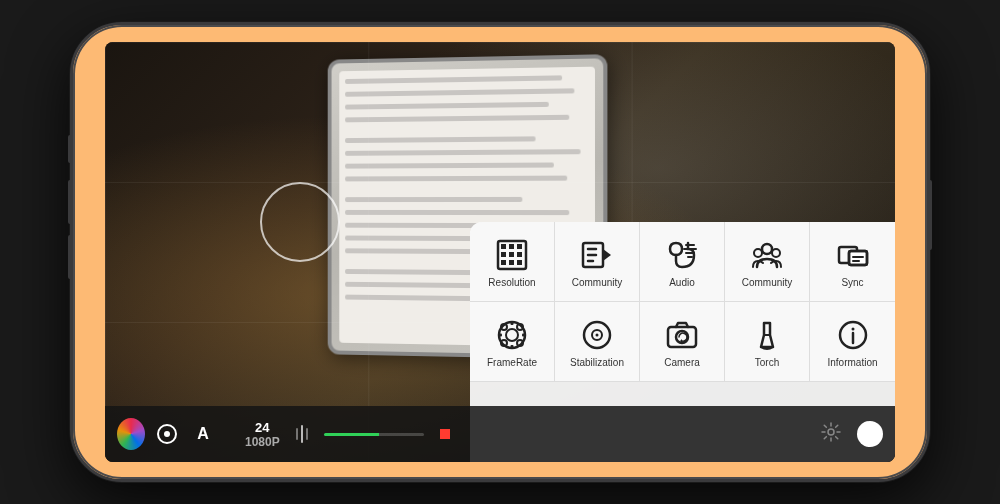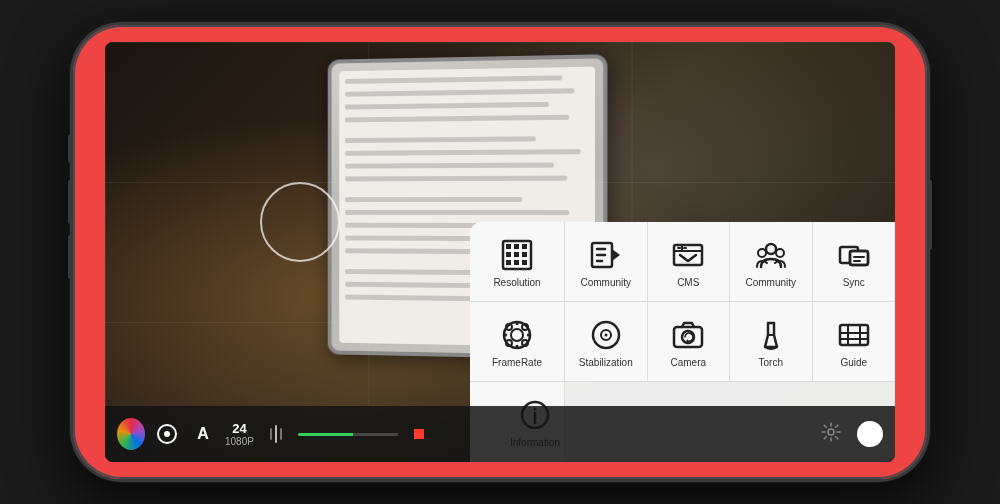--- a/index.html
+++ b/index.html
@@ -20,21 +20,21 @@
       height: 480px;
       display: flex;
       align-items: center;
       justify-content: center;
     }
 
     .phone-body {
       position: relative;
       width: 860px;
       height: 460px;
-      background: #ef4444;
+      background: #fdba74;
       border-radius: 52px;
       border: 3px solid #3a3a3c;
       box-shadow: 
         0 0 0 1px #1a1a1a,
         inset 0 0 0 2px #4a4a4c,
         0 20px 60px rgba(0,0,0,0.8);
       display: flex;
       align-items: center;
       justify-content: center;
       overflow: visible;
@@ -303,36 +303,37 @@
               <rect x="2" y="4" width="20" height="24" rx="2" stroke="#222" stroke-width="2.5" fill="none"></rect>
               <path d="M22 10l8 6-8 6V10z" fill="#222"></path>
               <line x1="7" y1="10" x2="15" y2="10" stroke="#222" stroke-width="2.5" stroke-linecap="round"></line>
               <line x1="7" y1="16" x2="15" y2="16" stroke="#222" stroke-width="2.5" stroke-linecap="round"></line>
               <line x1="7" y1="22" x2="12" y2="22" stroke="#222" stroke-width="2.5" stroke-linecap="round"></line>
             </svg>
           </div>
           <span class="menu-label">Community</span>
         </div>
 
-
-
-
-        <div class="menu-item">
-          <div class="menu-icon">
-            <svg viewBox="0 0 32 32" fill="none">
-              <rect x="2" y="6" width="28" height="20" rx="2" stroke="#222" stroke-width="2.5" fill="none"></rect>
-              <path d="M2 12h28" stroke="#222" stroke-width="2"></path>
-              <path d="M10 6v6" stroke="#222" stroke-width="2"></path>
-              <path d="M8 16 L16 22 L24 16" stroke="#222" stroke-width="2.5" stroke-linecap="round" stroke-linejoin="round"></path>
-              <path d="M6 9 L8 9" stroke="#222" stroke-width="2" stroke-linecap="round"></path>
-              <path d="M12 9 L14 9" stroke="#222" stroke-width="2" stroke-linecap="round"></path>
-            </svg>
-          </div>
-          <span class="menu-label">CMS</span>
-        </div>
+        <div class="menu-item">
+          <div class="menu-icon">
+            <svg viewBox="0 0 32 32" fill="none">
+              <path d="M4 10 Q4 4 10 4 Q16 4 16 10 Q16 16 10 16 Q4 16 4 10z" stroke="#222" stroke-width="2.5" fill="none"></path>
+              <path d="M10 16 Q10 20 10 22 Q10 28 16 28 Q28 28 28 16 Q28 10 22 10 Q22 10 22 4" stroke="#222" stroke-width="2.5" fill="none" stroke-linecap="round"></path>
+
+              <line x1="20" y1="6" x2="28" y2="6" stroke="#222" stroke-width="2" stroke-linecap="round"></line>
+              <line x1="18" y1="10" x2="30" y2="10" stroke="#222" stroke-width="2" stroke-linecap="round"></line>
+              <line x1="20" y1="14" x2="28" y2="14" stroke="#222" stroke-width="2" stroke-linecap="round"></line>
+              <line x1="22" y1="18" x2="26" y2="18" stroke="#222" stroke-width="2" stroke-linecap="round"></line>
+            </svg>
+          </div>
+          <span class="menu-label">Audio</span>
+        </div>
+
+
+
 
 
         <div class="menu-item">
           <div class="menu-icon">
             <svg viewBox="0 0 32 32" fill="none">
               <circle cx="16" cy="10" r="5" stroke="#222" stroke-width="2.5" fill="none"></circle>
               <circle cx="7" cy="14" r="4" stroke="#222" stroke-width="2" fill="none"></circle>
               <circle cx="25" cy="14" r="4" stroke="#222" stroke-width="2" fill="none"></circle>
               <path d="M2 28 Q2 22 7 22 Q10 22 12 24" stroke="#222" stroke-width="2" stroke-linecap="round" fill="none"></path>
               <path d="M30 28 Q30 22 25 22 Q22 22 20 24" stroke="#222" stroke-width="2" stroke-linecap="round" fill="none"></path>
@@ -403,32 +404,20 @@
           <div class="menu-icon">
             <svg viewBox="0 0 32 32" fill="none">
               <path d="M13 4 L19 4 L19 16 L22 28 L10 28 L13 16 Z" stroke="#222" stroke-width="2.5" stroke-linejoin="round" fill="none"></path>
               <line x1="13" y1="16" x2="19" y2="16" stroke="#222" stroke-width="2"></line>
               <path d="M10 28 Q16 32 22 28" stroke="#222" stroke-width="2" stroke-linecap="round" fill="none"></path>
             </svg>
           </div>
           <span class="menu-label">Torch</span>
         </div>
 
-        <div class="menu-item">
-          <div class="menu-icon">
-            <svg viewBox="0 0 32 32" fill="none">
-              <rect x="2" y="6" width="28" height="20" rx="2" stroke="#222" stroke-width="2.5" fill="none"></rect>
-              <line x1="2" y1="14" x2="30" y2="14" stroke="#222" stroke-width="2"></line>
-              <line x1="2" y1="20" x2="30" y2="20" stroke="#222" stroke-width="2"></line>
-              <line x1="10" y1="6" x2="10" y2="26" stroke="#222" stroke-width="2"></line>
-              <line x1="22" y1="6" x2="22" y2="26" stroke="#222" stroke-width="2"></line>
-            </svg>
-          </div>
-          <span class="menu-label">Guide</span>
-        </div>
 
         <div class="menu-item">
           <div class="menu-icon">
             <svg viewBox="0 0 32 32" fill="none">
               <circle cx="16" cy="16" r="13" stroke="#222" stroke-width="2.5" fill="none"></circle>
               <circle cx="16" cy="10" r="1.5" fill="#222"></circle>
               <line x1="16" y1="14" x2="16" y2="24" stroke="#222" stroke-width="2.5" stroke-linecap="round"></line>
             </svg>
           </div>
           <span class="menu-label">Information</span>
@@ -443,23 +432,23 @@
         <div class="toolbar-icon">
           <svg width="22" height="22" viewBox="0 0 22 22" fill="none">
             <circle cx="11" cy="11" r="9" stroke="white" stroke-width="2"></circle>
             <circle cx="11" cy="11" r="3" fill="white"></circle>
           </svg>
         </div>
         <div class="toolbar-icon">
           <span style="color:white;font-size:16px;font-weight:600;">A</span>
         </div>
 
-        <div style="margin-left:0; display:flex; flex-direction:column; align-items:center;">
+        <div style="margin-left:20px; display:flex; flex-direction:column; align-items:center;">
           <div style="color:white;font-size:13px;font-weight:600;">24</div>
-          <div style="color:#aaa;font-size:10px;">1080P</div>
+          <div style="color:#aaa;font-size:12px;font-weight:bold;">1080P</div>
         </div>
 
         <div style="display:flex;gap:3px;align-items:center;margin-left:8px;">
           <div style="width:2px;height:12px;background:rgba(255,255,255,0.4);border-radius:1px;"></div>
           <div style="width:2px;height:18px;background:rgba(255,255,255,0.7);border-radius:1px;"></div>
           <div style="width:2px;height:12px;background:rgba(255,255,255,0.4);border-radius:1px;"></div>
         </div>
 
         <div style="flex:1;height:3px;background:linear-gradient(90deg,#30d158 0%,#30d158 55%,rgba(255,255,255,0.2) 55%);border-radius:2px;margin:0 8px;max-width:100px;"></div>
 

